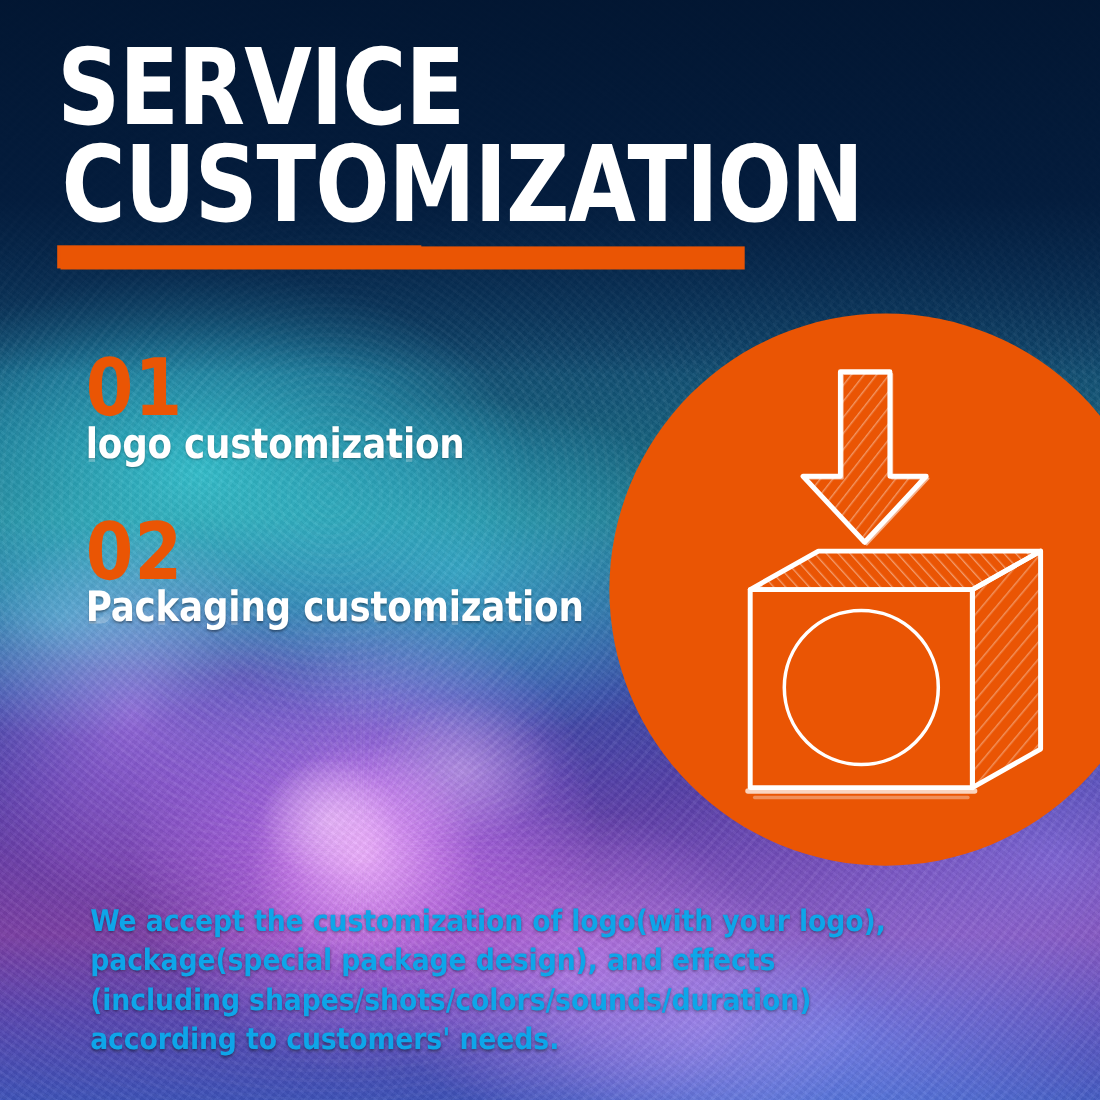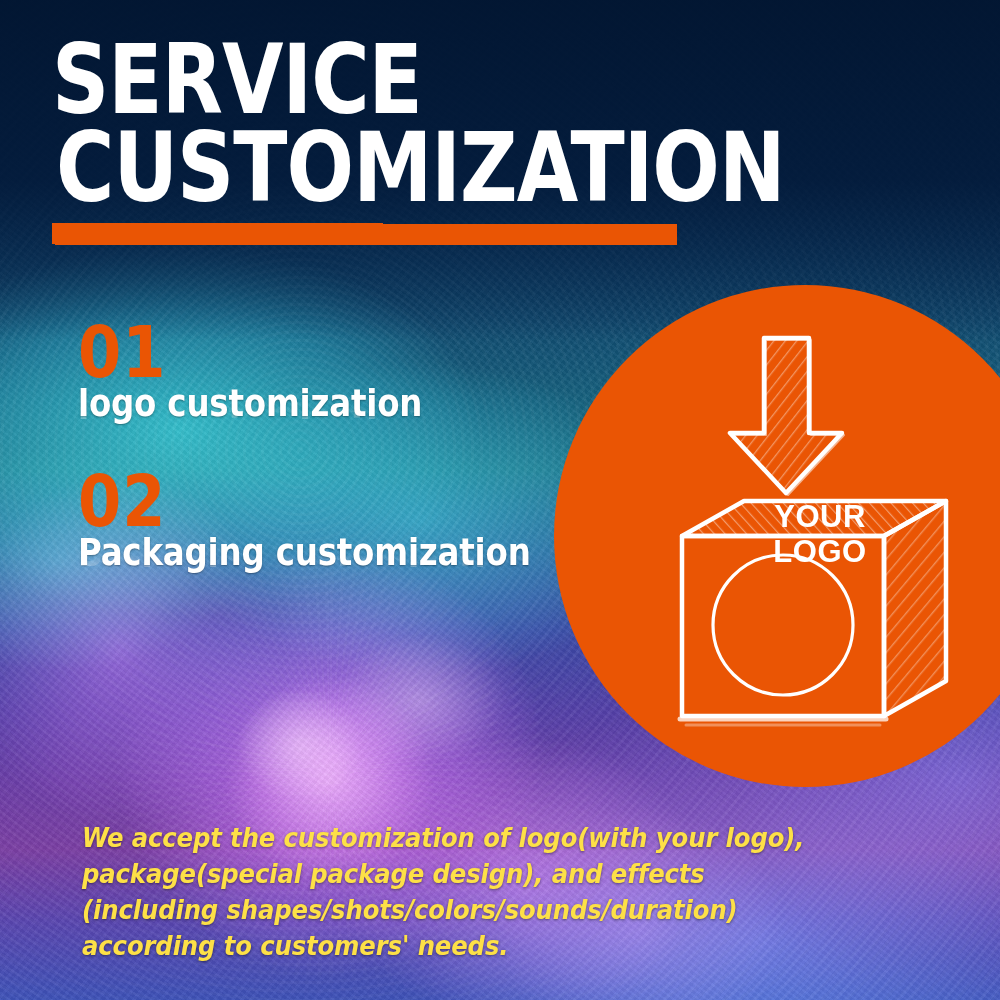--- a/index.html
+++ b/index.html
@@ -183,28 +183,27 @@
   }
 
   .feature.f1{ margin-bottom:30px; }
   .feature.f2{ margin-bottom:28px; }
   .feature.f3{ margin-bottom:0; }
 
   
   .blurb{
     position:absolute;
     left:82px; top:820px; width:760px;
-    color:#fde047;
+    color:#0ea5e9;
     font-family:"Liberation Sans Narrow","DejaVu Sans Condensed","Liberation Sans", sans-serif;
     font-weight:bold;
     font-size:27px;
     line-height:1.33;
     letter-spacing:-.1px;
     text-shadow:0 1px 3px rgba(0,0,0,.45);
-    font-style:italic;
   }
 
   
   .badge{
     position:absolute;
     left:554px; top:285px;
     width:502px; height:502px;
     border-radius:50%;
     background:#ea5504;
   }
@@ -305,20 +304,16 @@
       <g>
         <path d="M 128 251 L 330 251 L 330 431 L 128 431 Z" fill="none" stroke="#ffffff" stroke-width="4.5" stroke-linejoin="round"></path>
 
         <path d="M 126 434 L 332 434" stroke="#ffffff" stroke-width="5" stroke-opacity=".75" stroke-linecap="round"></path>
         <path d="M 132 440 L 326 440" stroke="#ffffff" stroke-width="3" stroke-opacity=".35" stroke-linecap="round"></path>
       </g>
 
       <circle cx="229" cy="340" r="70" fill="none" stroke="#ffffff" stroke-width="3.2"></circle>
     </svg>
 
-    <div class="badge-logo-text">
-      <span>YOUR</span>
-      <span>LOGO</span>
-    </div>
 
   </div>
 
 </div>
 
 </body></html>

